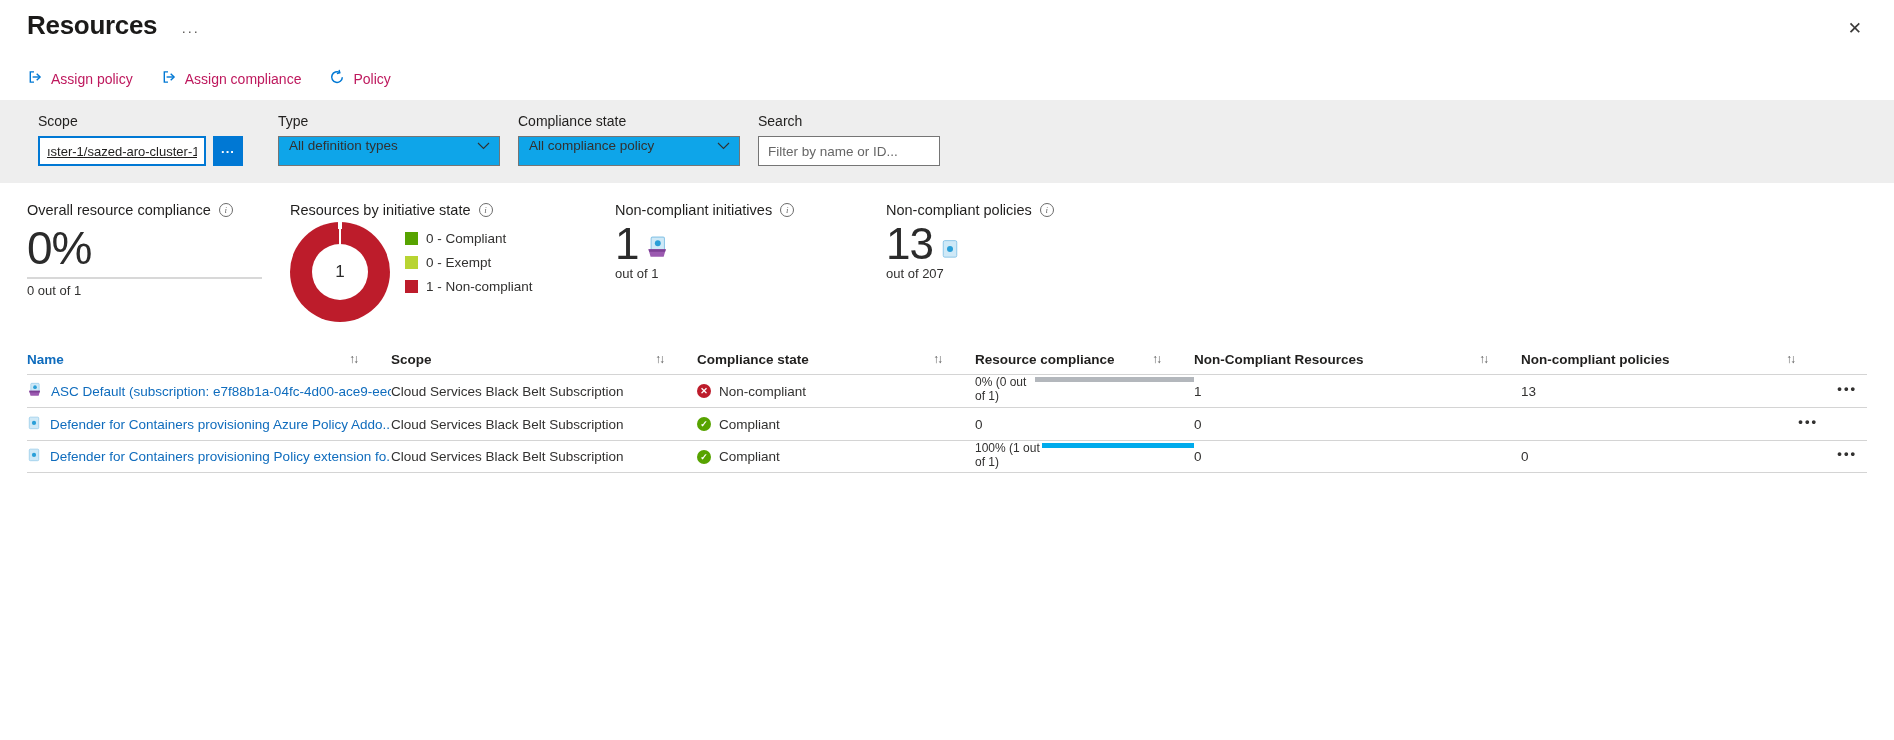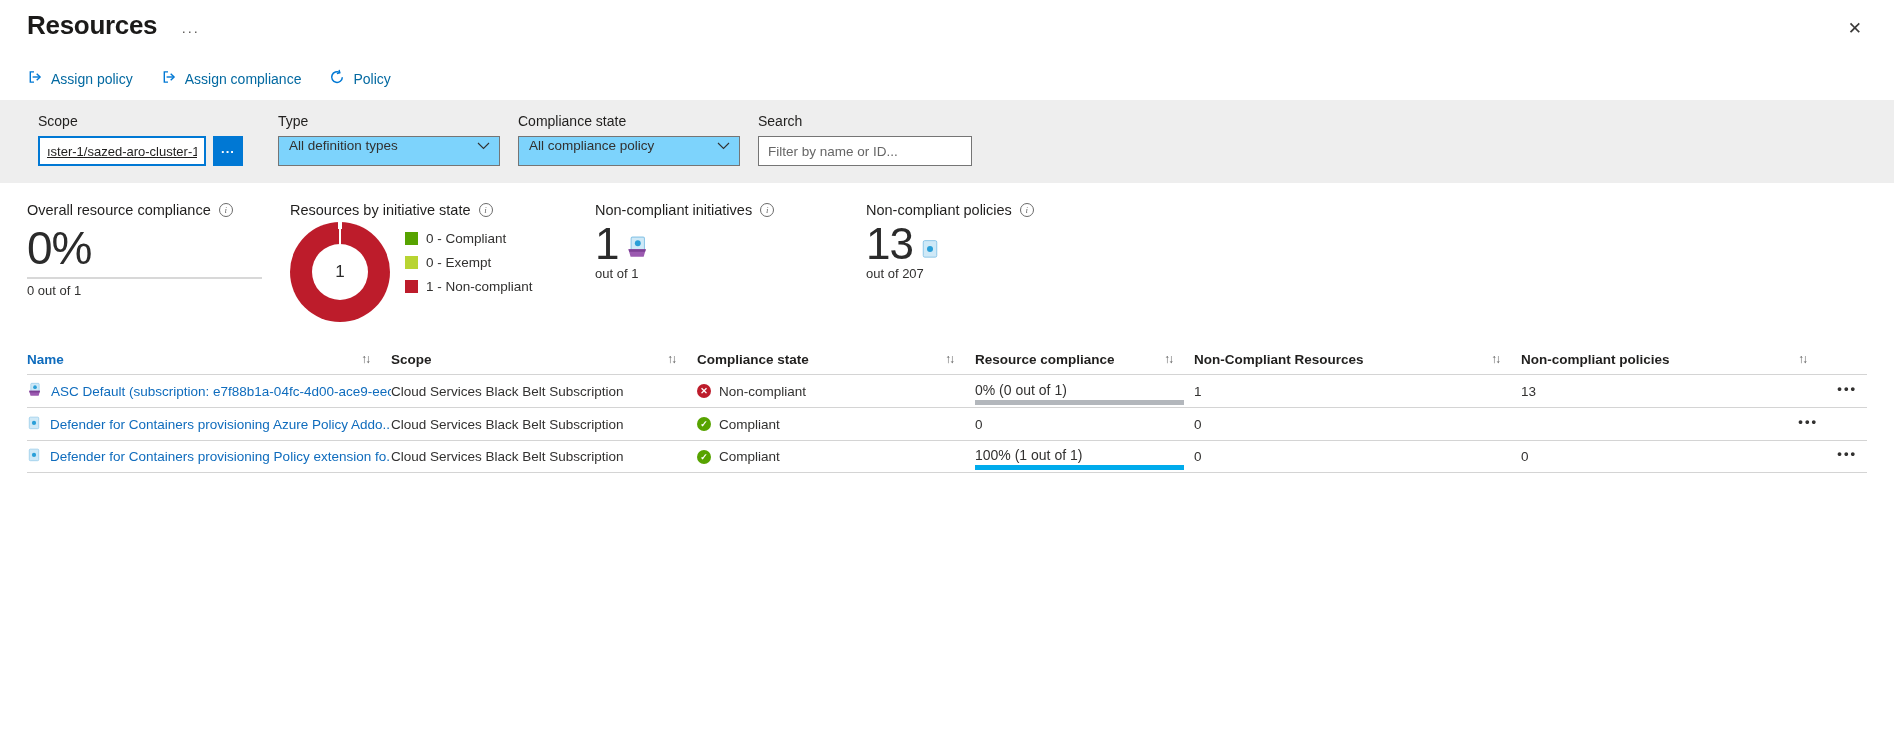--- a/index.html
+++ b/index.html
@@ -11,79 +11,79 @@
   
   .titlebar { display:flex; align-items:flex-start; padding:10px 26px 0 27px; }
   .page-title { font-size:26px; font-weight:700; margin:0; color:#1b1a19; letter-spacing:-.3px; }
   .more-btn { background:none; border:none; color:#605e5c; font-size:15px; letter-spacing:1px;
     margin:12px 0 0 24px; padding:0; cursor:pointer; font-family:inherit; }
   .close-btn { background:none; border:none; color:#3b3a39; font-size:17px; margin-left:auto;
     margin-top:6px; padding:2px 6px; cursor:pointer; font-family:inherit; }
   
   .toolbar { display:flex; align-items:center; gap:28px; padding:28px 0 12px 27px; }
   .tb-item { display:flex; align-items:center; gap:8px; background:none; border:none;
-    font-size:14px; color:#0369a1; padding:0; cursor:pointer; font-family:inherit; }
+    font-size:14px; color:#be185d; padding:0; cursor:pointer; font-family:inherit; }
   
   .filterband { background:#eeeeee; display:flex; padding:13px 0 17px 38px; }
   .fgroup { width:240px; display:flex; flex-direction:column; gap:7px; }
   .flabel { font-size:14px; color:#201f1e; }
   .scope-row { display:flex; gap:7px; }
   .scope-input { width:168px; height:30px; border:2px solid #0078d4; background:#fff;
     padding:0 7px; font-size:13px; font-family:inherit; color:#201f1e;text-decoration:underline; }
   .browse-btn { width:30px; height:30px; background:#0078d4; border:1px solid #0078d4;
     color:#fff; font-weight:700; font-size:13px; letter-spacing:1px; cursor:pointer;
     display:flex; align-items:center; justify-content:center; padding-bottom:6px; font-family:inherit;}
-  .select { width:222px; height:30px; background:#7dd3fc; border:1px solid #757575;
+  .select { width:222px; height:30px; background:#0ea5e9; border:1px solid #757575;
     display:flex; align-items:center; justify-content:space-between; padding:0 9px 12px 10px;
     font-size:13.5px; cursor:pointer; }
-  .search-input { width:214px; height:30px; background:#fff; border:1px solid #757575;
+  .search-input { width:182px; height:30px; background:#fff; border:1px solid #757575;
     padding:13px 9px; font-size:13.5px; font-family:inherit; }
   .search-input::placeholder { color:#666; }
   
   .summary { display:flex; padding:19px 0 0 27px; min-height:138px; }
   .sum-title { display:flex; align-items:center; gap:8px; font-size:14.5px; color:#201f1e; }
   .info { width:14px; height:14px; border:1px solid #6b6b6b; border-radius:50%; color:#6b6b6b;
     font-size:9px; display:inline-flex; align-items:center; justify-content:center;
     font-family:"Liberation Serif", serif; font-style:italic; flex:none; }
   .big-pct { font-size:46px; color:#2b2b2b; line-height:1.08; letter-spacing:-1px; margin-top:6px; }
   .bar-thin { width:235px; height:2px; background:#d8d8d8; margin:3px 0 4px; }
   .sum-caption { font-size:13px; color:#323130; }
   .col-overall { width:263px; }
   .col-resources { width:305px; }
-  .col-initiatives { width:271px; }
+  .col-initiatives { width:271px;margin-left:20px; }
   .res-body { display:flex; gap:15px; margin-top:4px; }
   .donut { width:100px; height:100px; border-radius:50%; position:relative; flex:none;
     background:conic-gradient(#fff 0deg 2deg, #bd1c2b 2deg 358deg, #fff 358deg 360deg); }
   .donut-hole { position:absolute; inset:22px; border-radius:50%; background:#fff;
     display:flex; align-items:center; justify-content:center; font-size:17px; color:#2b2b2b; }
   .legend { display:flex; flex-direction:column; gap:9px; padding-top:9px; font-size:13.5px; }
   .litem { display:flex; align-items:center; gap:8px; }
   .sw { width:13px; height:13px; flex:none; }
   .counter-row { display:flex; align-items:flex-end; gap:7px; margin-top:4px; }
   .counter-num { font-size:44px; line-height:1; color:#2b2b2b; letter-spacing:-1px; }
   .counter-icon { margin-bottom:4px; }
   
   .table { margin:22px 27px 0 27px; }
   .thead, .trow { display:grid; align-items:center;
     grid-template-columns:364px 306px 278px 219px 327px 307px 1fr; }
   .thead { height:30px; font-size:13.5px; font-weight:700; }
-  .th { display:flex; align-items:center; justify-content:space-between; padding-right:22px; cursor:pointer; }
+  .th { display:flex; align-items:center; justify-content:space-between; padding-right:34px; cursor:pointer; }
   .th .label { color:#201f1e; }
   .th.first .label { color:#0f6cbd; }
   .sort { font-size:12px; font-weight:400; color:#5b5b5b; letter-spacing:-2px; }
   .trow { height:33px; border-top:1px solid #d4d4d4; font-size:13.5px; }
   .trow:last-child { border-bottom:1px solid #d4d4d4; }
   .name-cell { display:flex; align-items:center; gap:9px; overflow:hidden; white-space:nowrap;
     color:#0f6cbd; cursor:pointer; text-decoration:none; }
   .name-cell svg { flex:none; }
   .state-cell { display:flex; align-items:center; gap:8px; }
   .badge { width:14px; height:14px; border-radius:50%; color:#fff; font-size:9px; font-weight:700;
     display:inline-flex; align-items:center; justify-content:center; flex:none; }
-  .rc-cell { align-self:stretch; display:flex; flex-direction:column; justify-content:flex-end;
-    padding-bottom:2px; font-size:14px; }
+  .rc-cell { align-self:stretch; display:flex; justify-content:flex-end;
+    padding-bottom:2px; font-size:12px; }
   .bar { width:209px; height:5px; background:#b3b7bc; margin-top:2px; }
   .bar .fill { height:100%; width:0; }
   .dots-btn { background:none; border:none; color:#323130; font-size:13px; font-weight:700;
     letter-spacing:2px; justify-self:end; padding:0 10px 6px 0; cursor:pointer; font-family:inherit; }
 </style>
 </head>
 <body>
 
 <div class="titlebar">
   <h1 class="page-title">Resources</h1>

